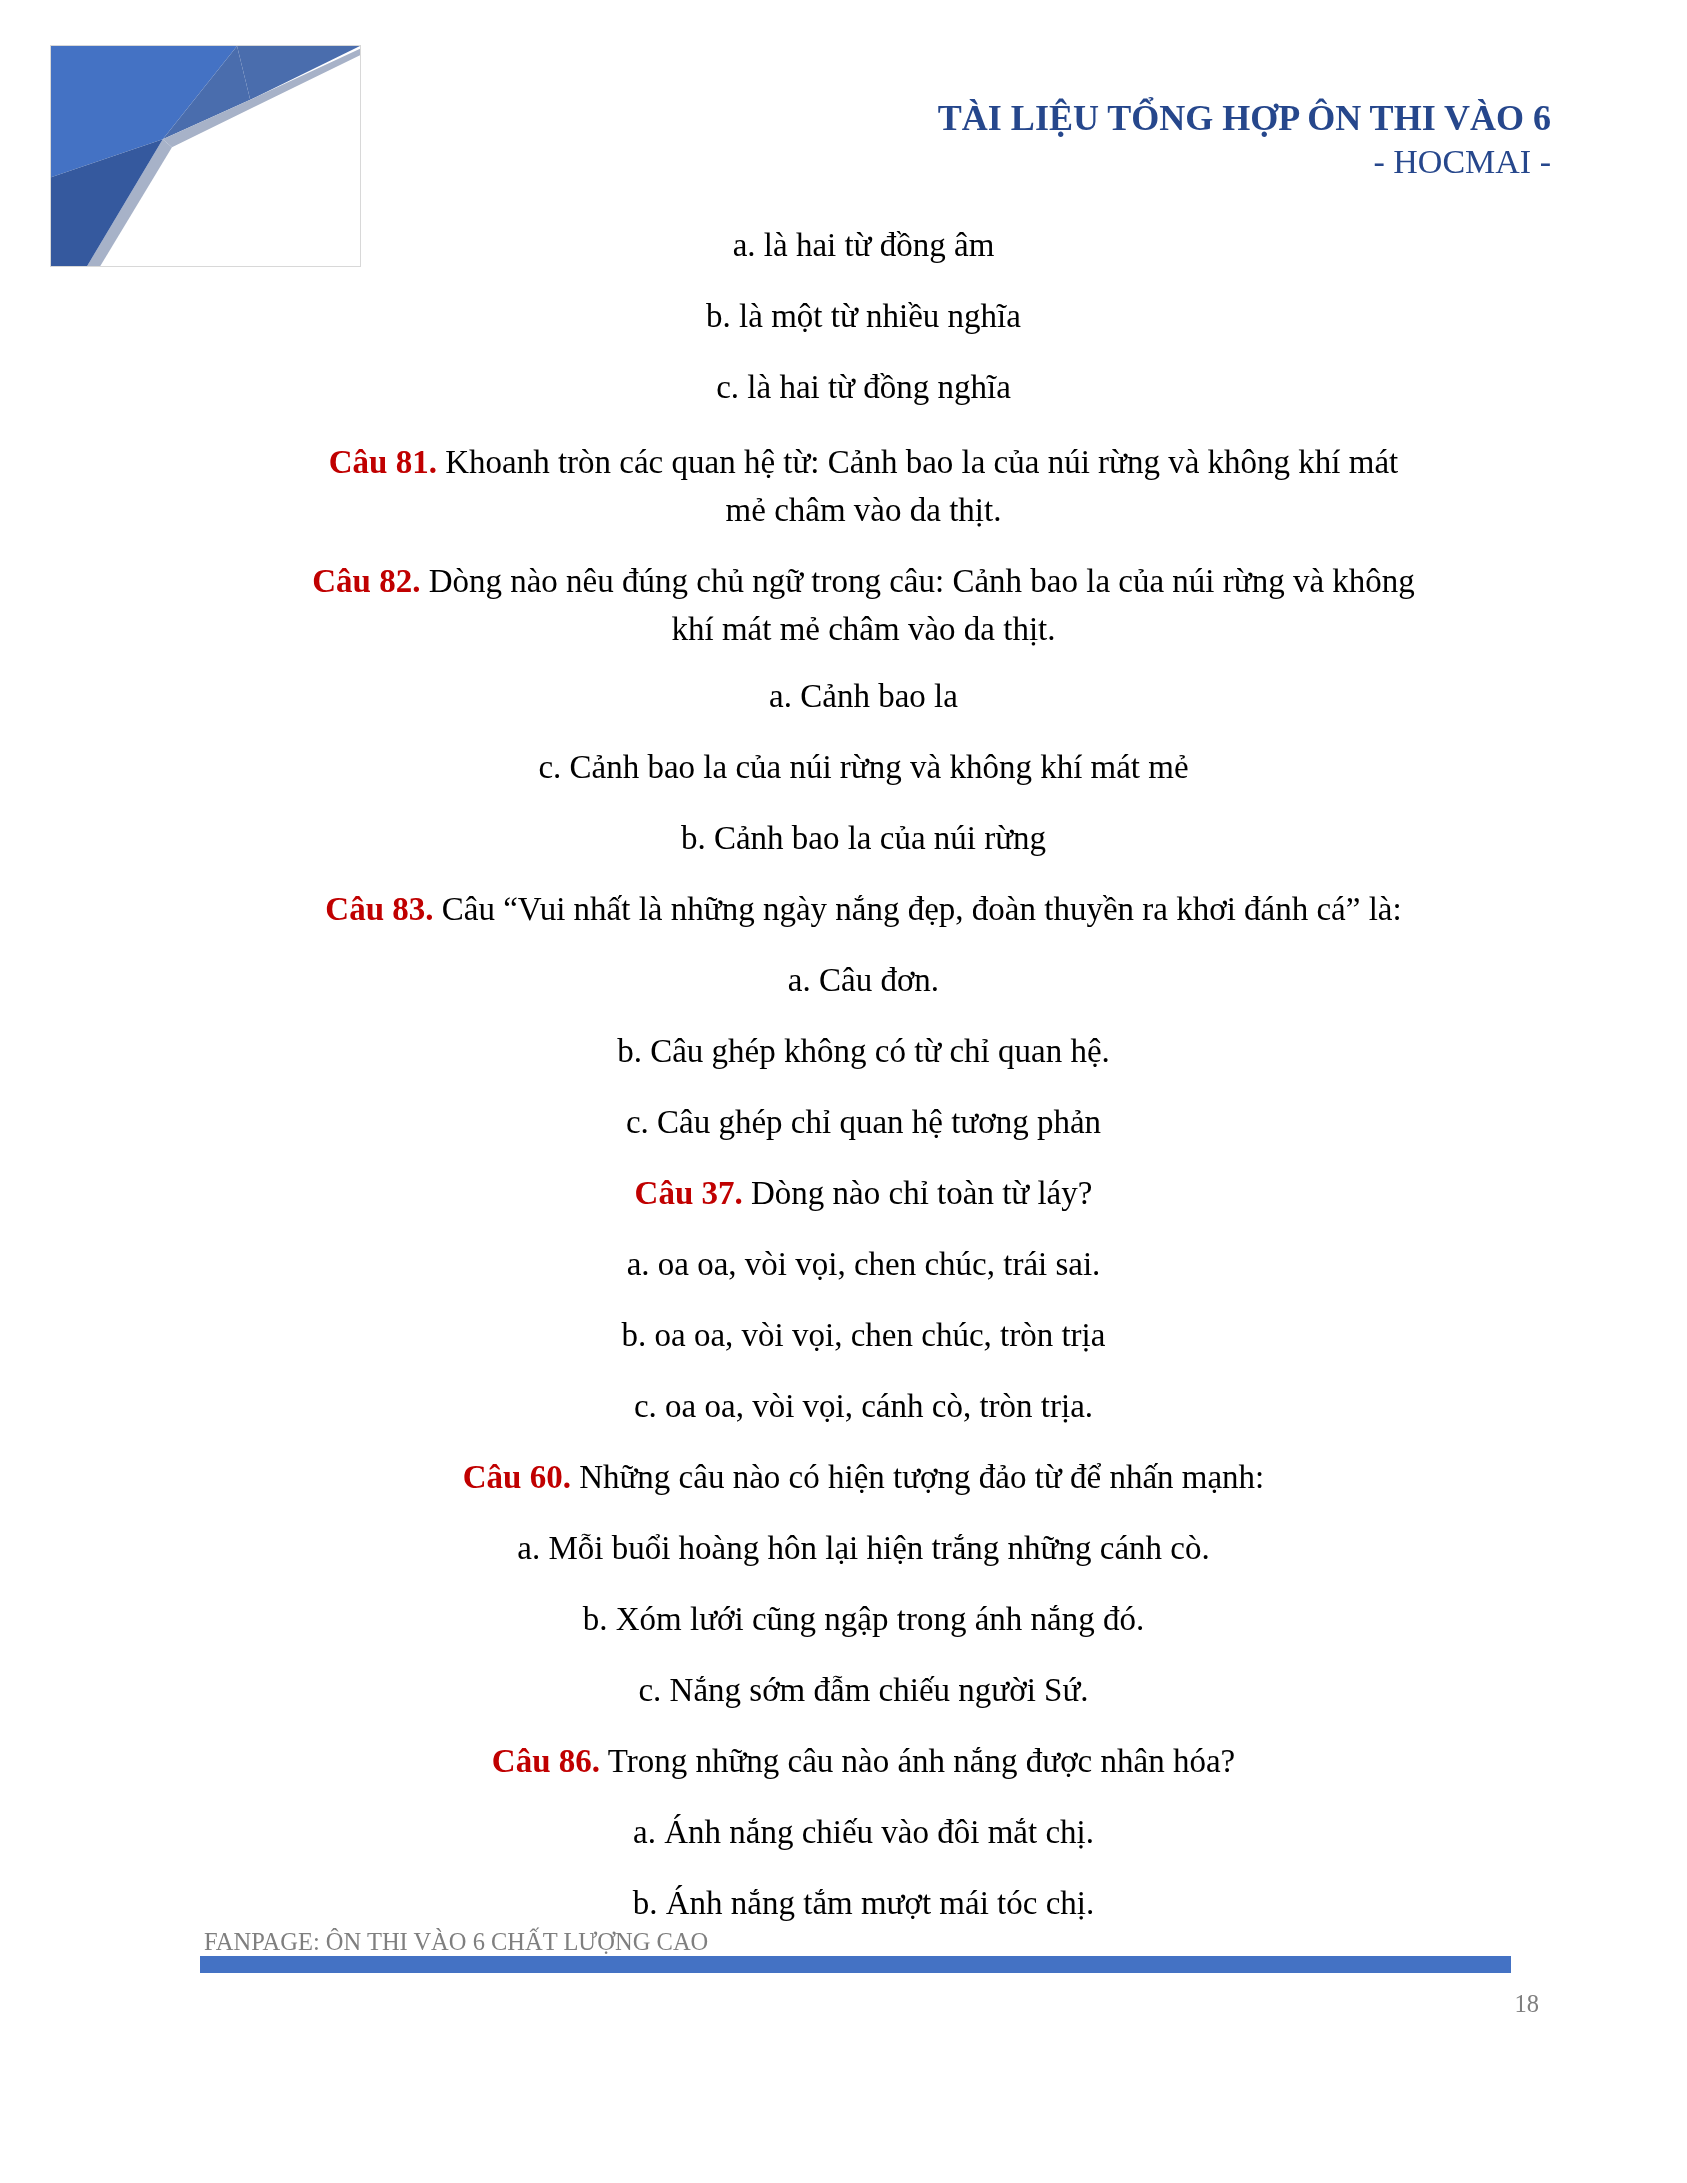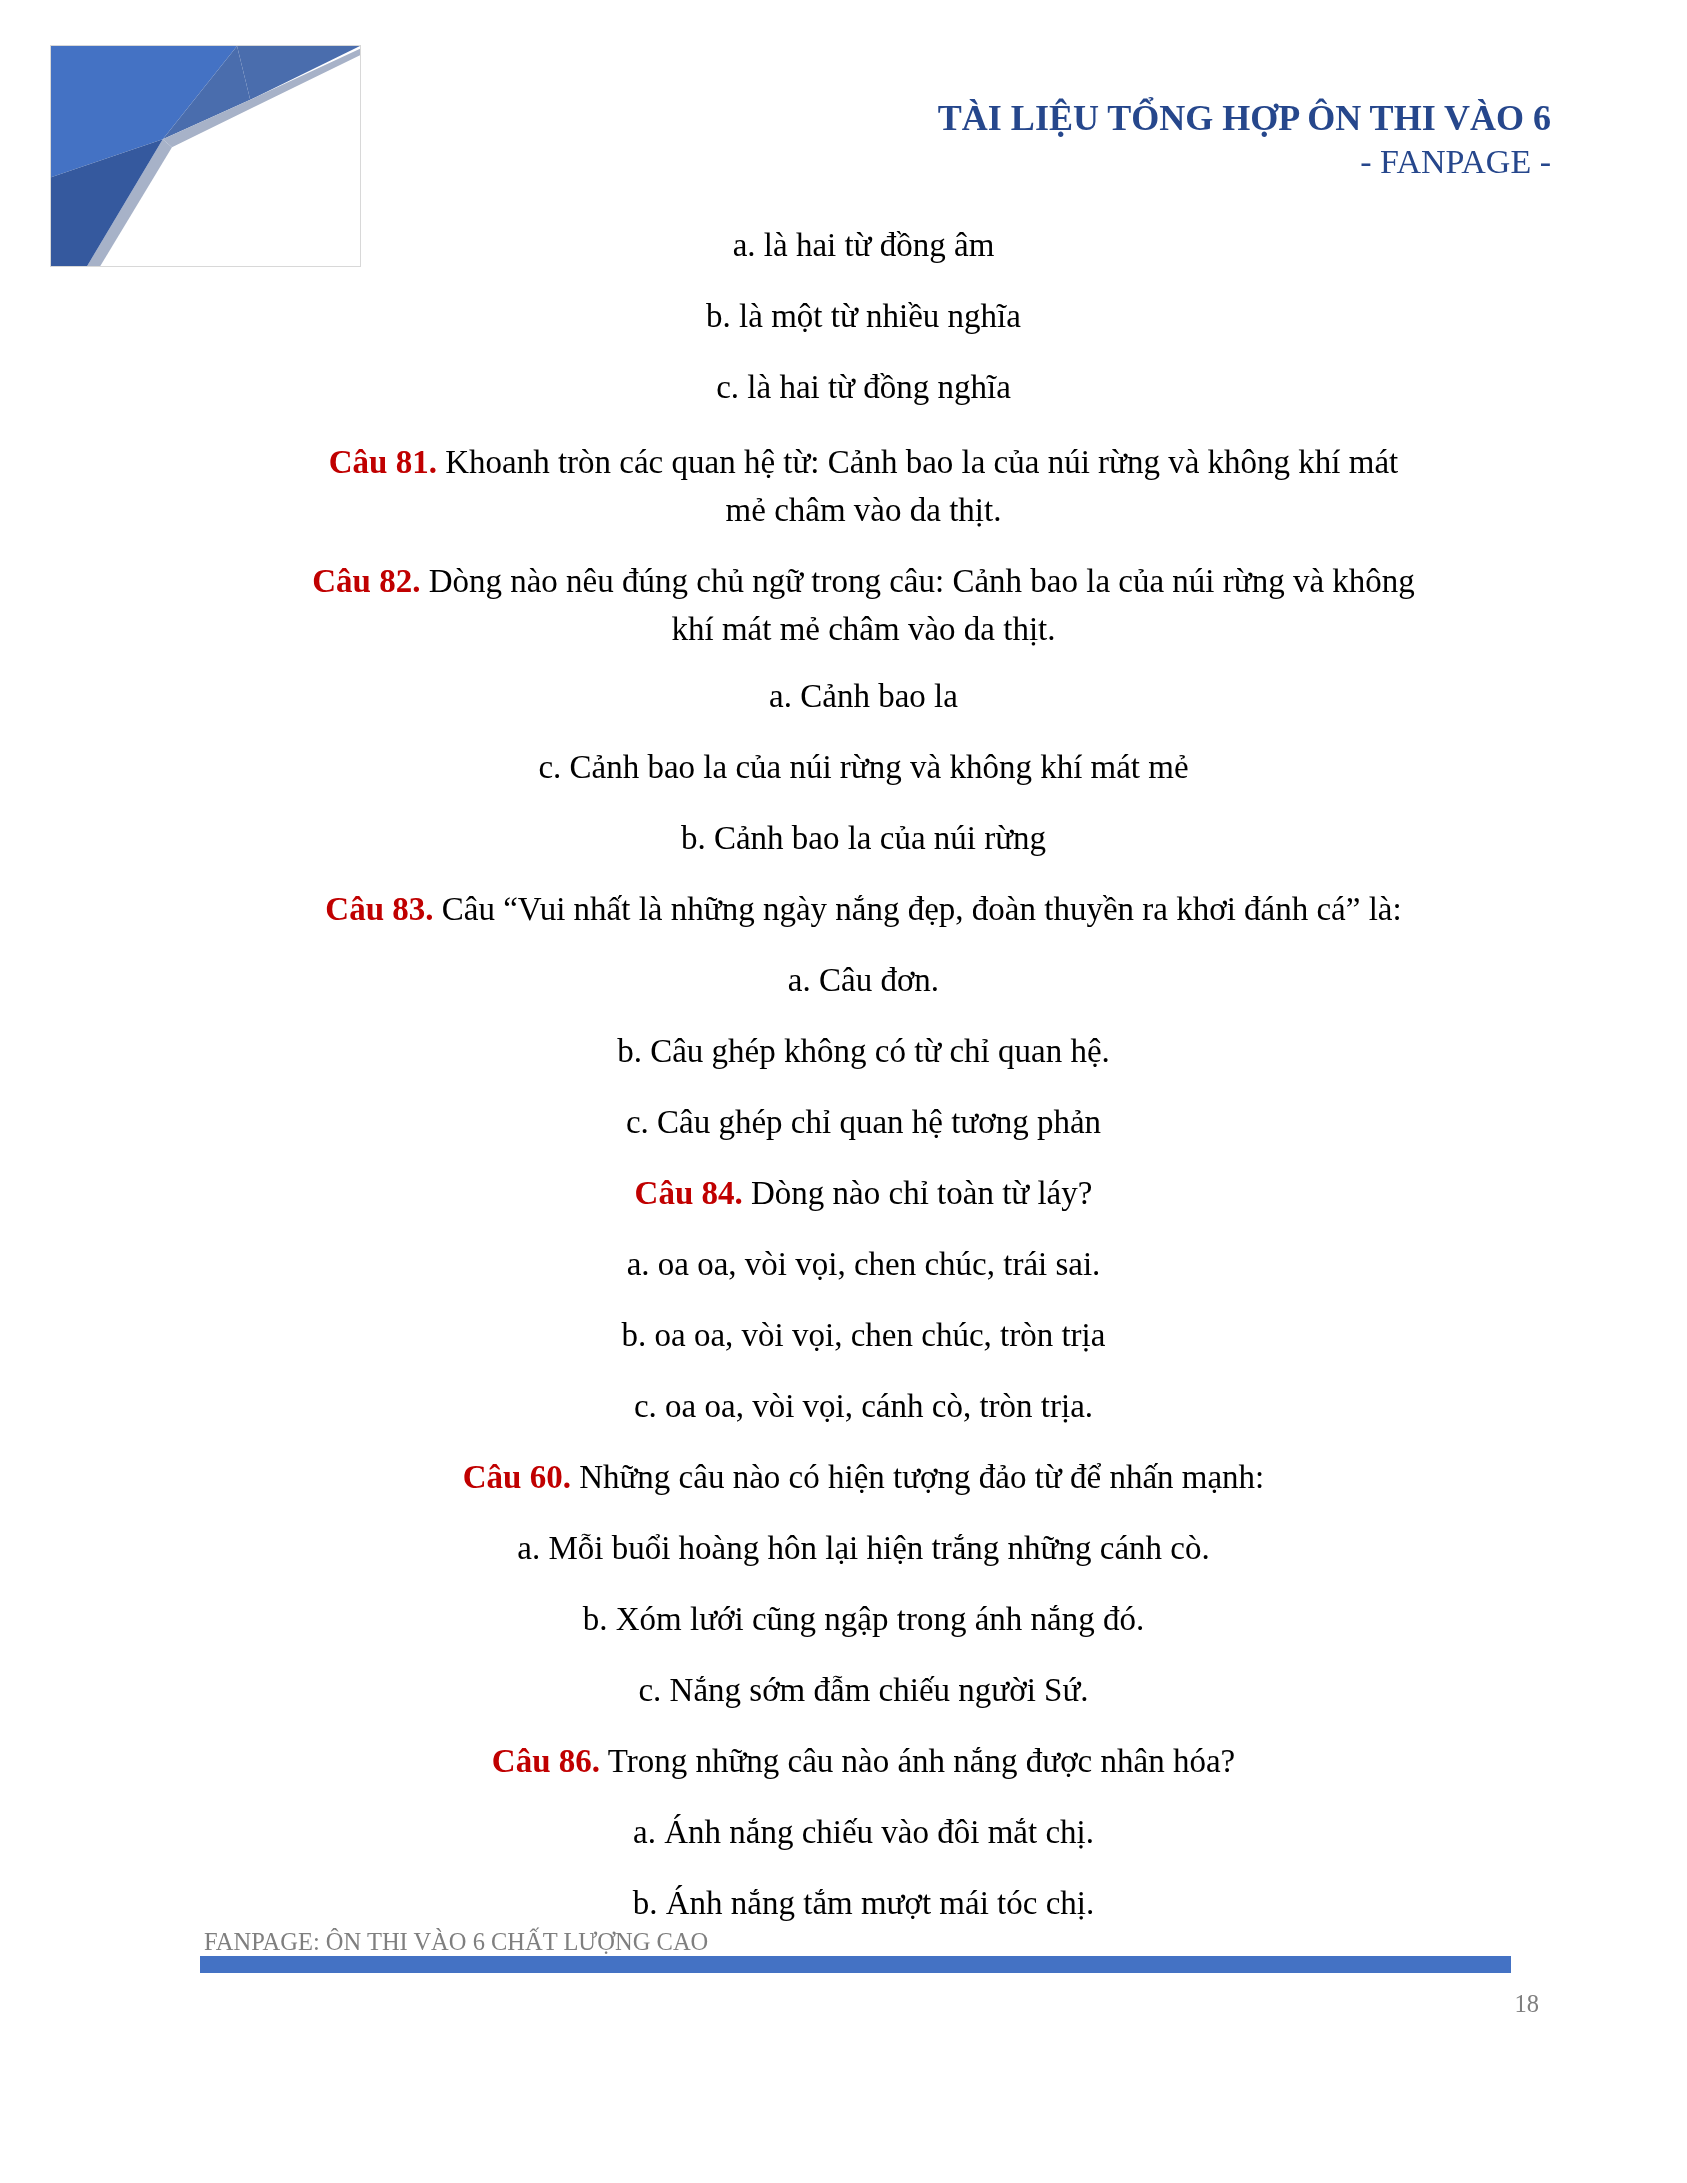--- a/index.html
+++ b/index.html
@@ -95,21 +95,21 @@
       <polygon points="283,0 470,0 303,82" fill="#4A6DAD"></polygon>
       <polygon points="283,0 303,82 170,142" fill="#4A6DAD"></polygon>
       <polygon points="170,142 303,82 470,4 470,14 184,154" fill="#A7B2C8"></polygon>
       <polygon points="170,142 184,154 75,335 55,335" fill="#A7B2C8"></polygon>
       <polygon points="0,200 170,142 55,335 0,335" fill="#35599E"></polygon>
     </svg>
   </div>
 
   <div class="header">
     <div class="title1">TÀI LIỆU TỔNG HỢP ÔN THI VÀO 6</div>
-    <div class="title2">- FANPAGE -</div>
+    <div class="title2">- HOCMAI -</div>
   </div>
 
   <div class="body">
       <div class="para single">
         <div class="line">a. là hai từ đồng âm</div>
       </div>
       <div class="para single">
         <div class="line">b. là một từ nhiều nghĩa</div>
       </div>
       <div class="para single">
@@ -138,21 +138,21 @@
       <div class="para single">
         <div class="line">a. Câu đơn.</div>
       </div>
       <div class="para single">
         <div class="line">b. Câu ghép không có từ chỉ quan hệ.</div>
       </div>
       <div class="para single">
         <div class="line">c. Câu ghép chỉ quan hệ tương phản</div>
       </div>
       <div class="para single">
-        <div class="line"><span class="qnum">Câu 84.</span> Dòng nào chỉ toàn từ láy?</div>
+        <div class="line"><span class="qnum">Câu 37.</span> Dòng nào chỉ toàn từ láy?</div>
       </div>
       <div class="para single">
         <div class="line">a. oa oa, vòi vọi, chen chúc, trái sai.</div>
       </div>
       <div class="para single">
         <div class="line">b. oa oa, vòi vọi, chen chúc, tròn trịa</div>
       </div>
       <div class="para single">
         <div class="line">c. oa oa, vòi vọi, cánh cò, tròn trịa.</div>
       </div>

